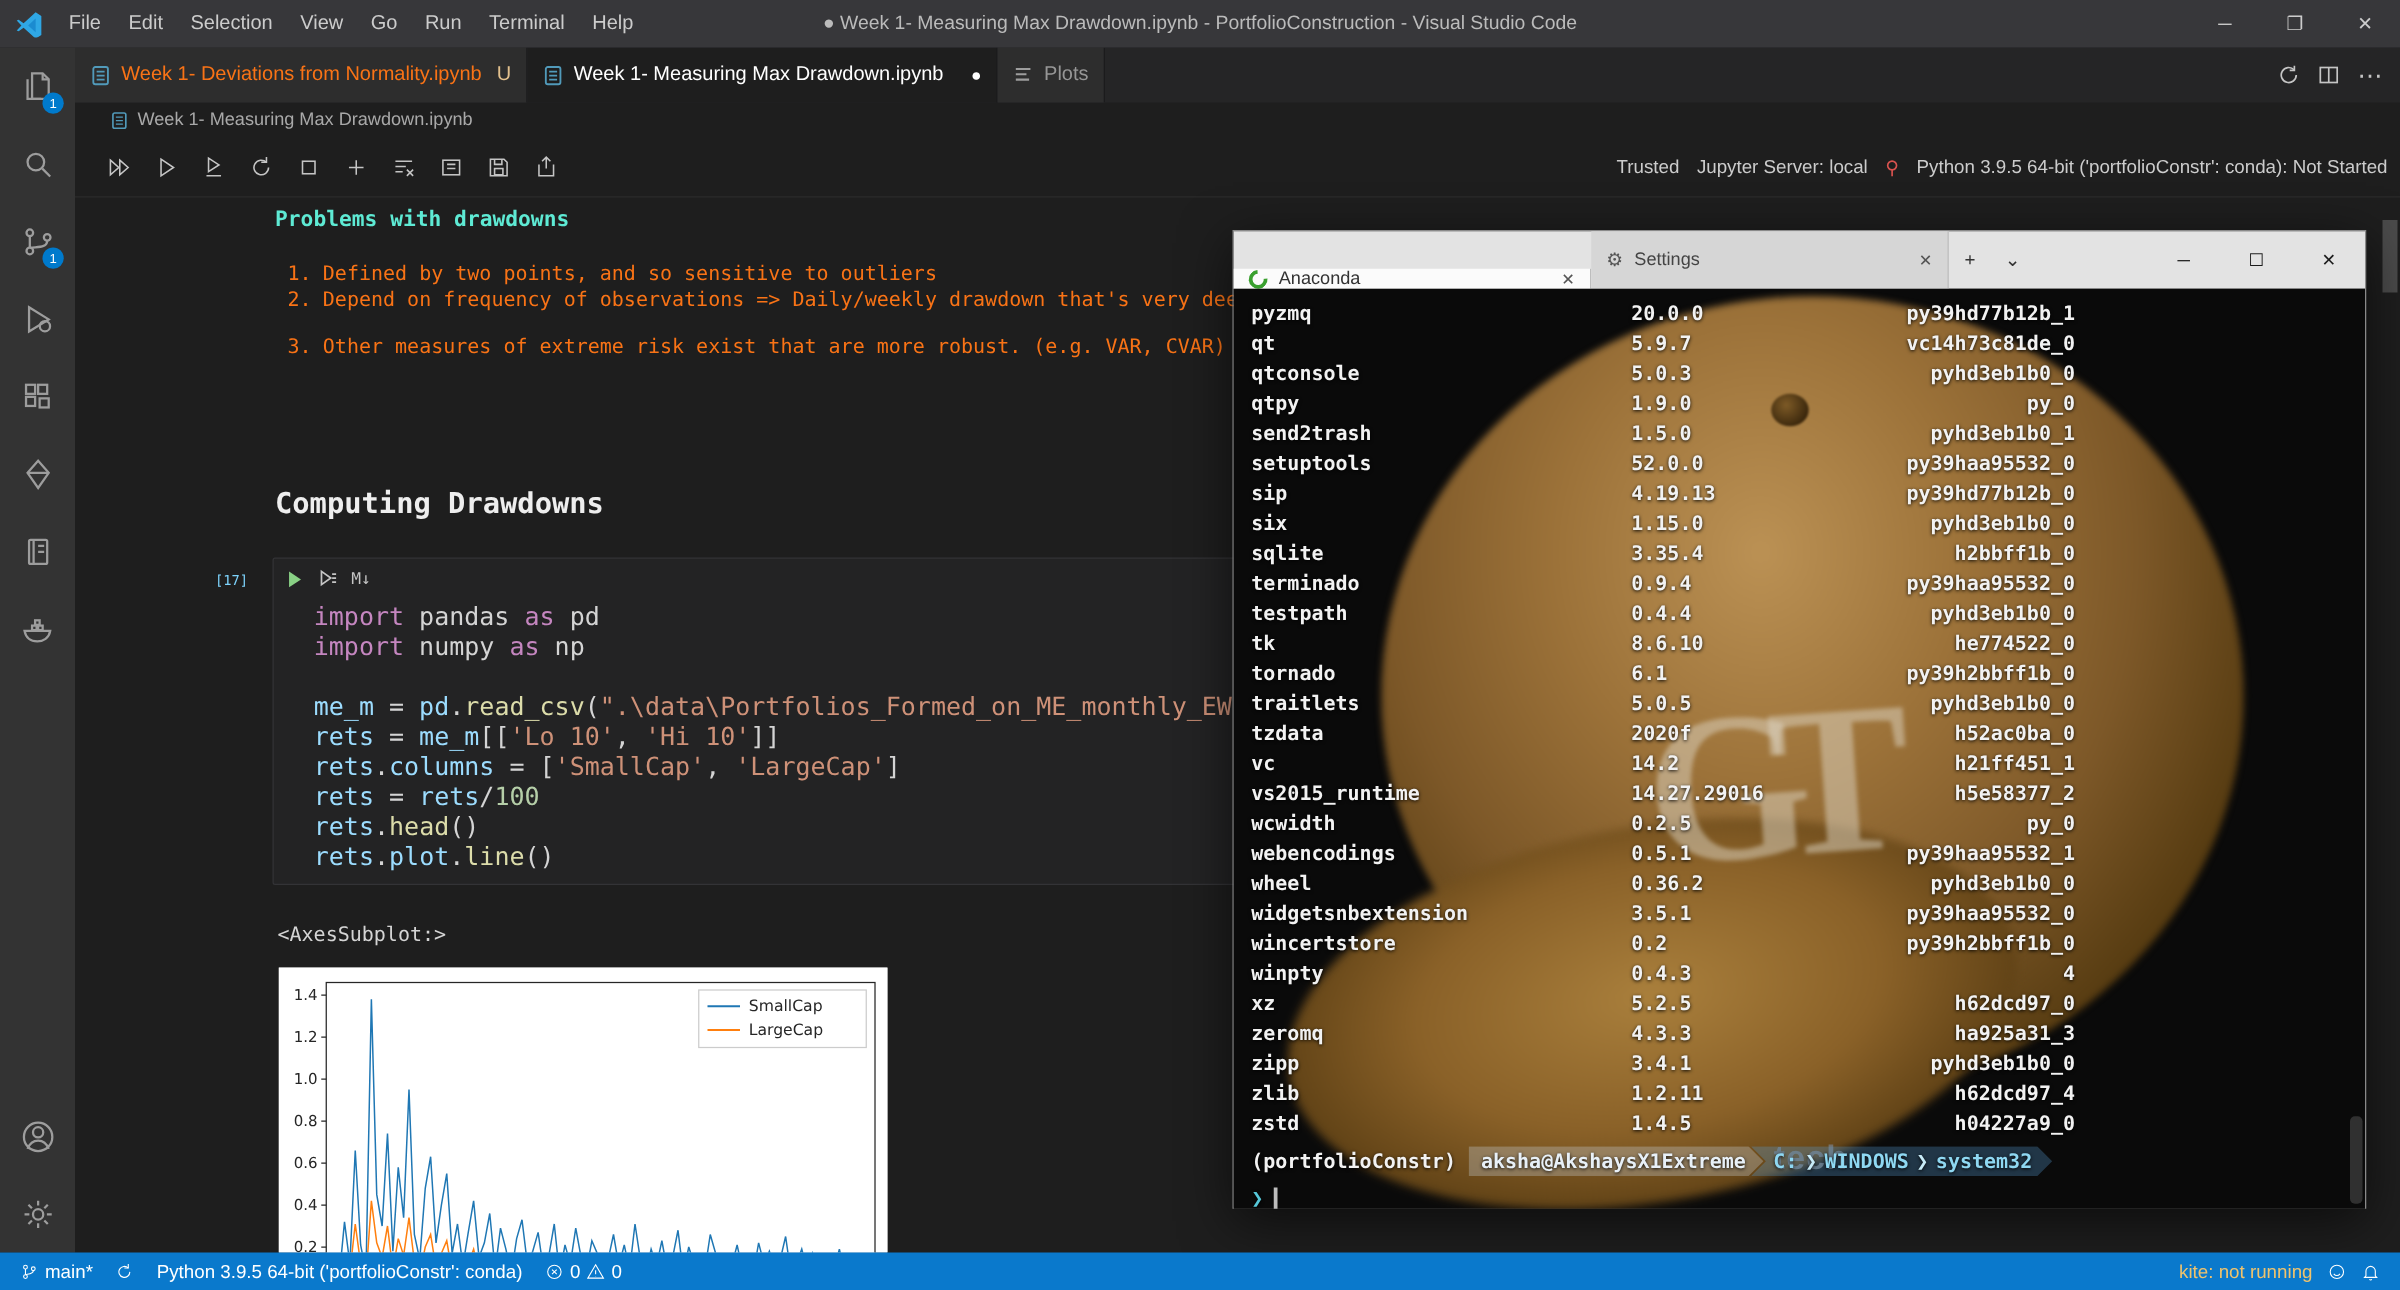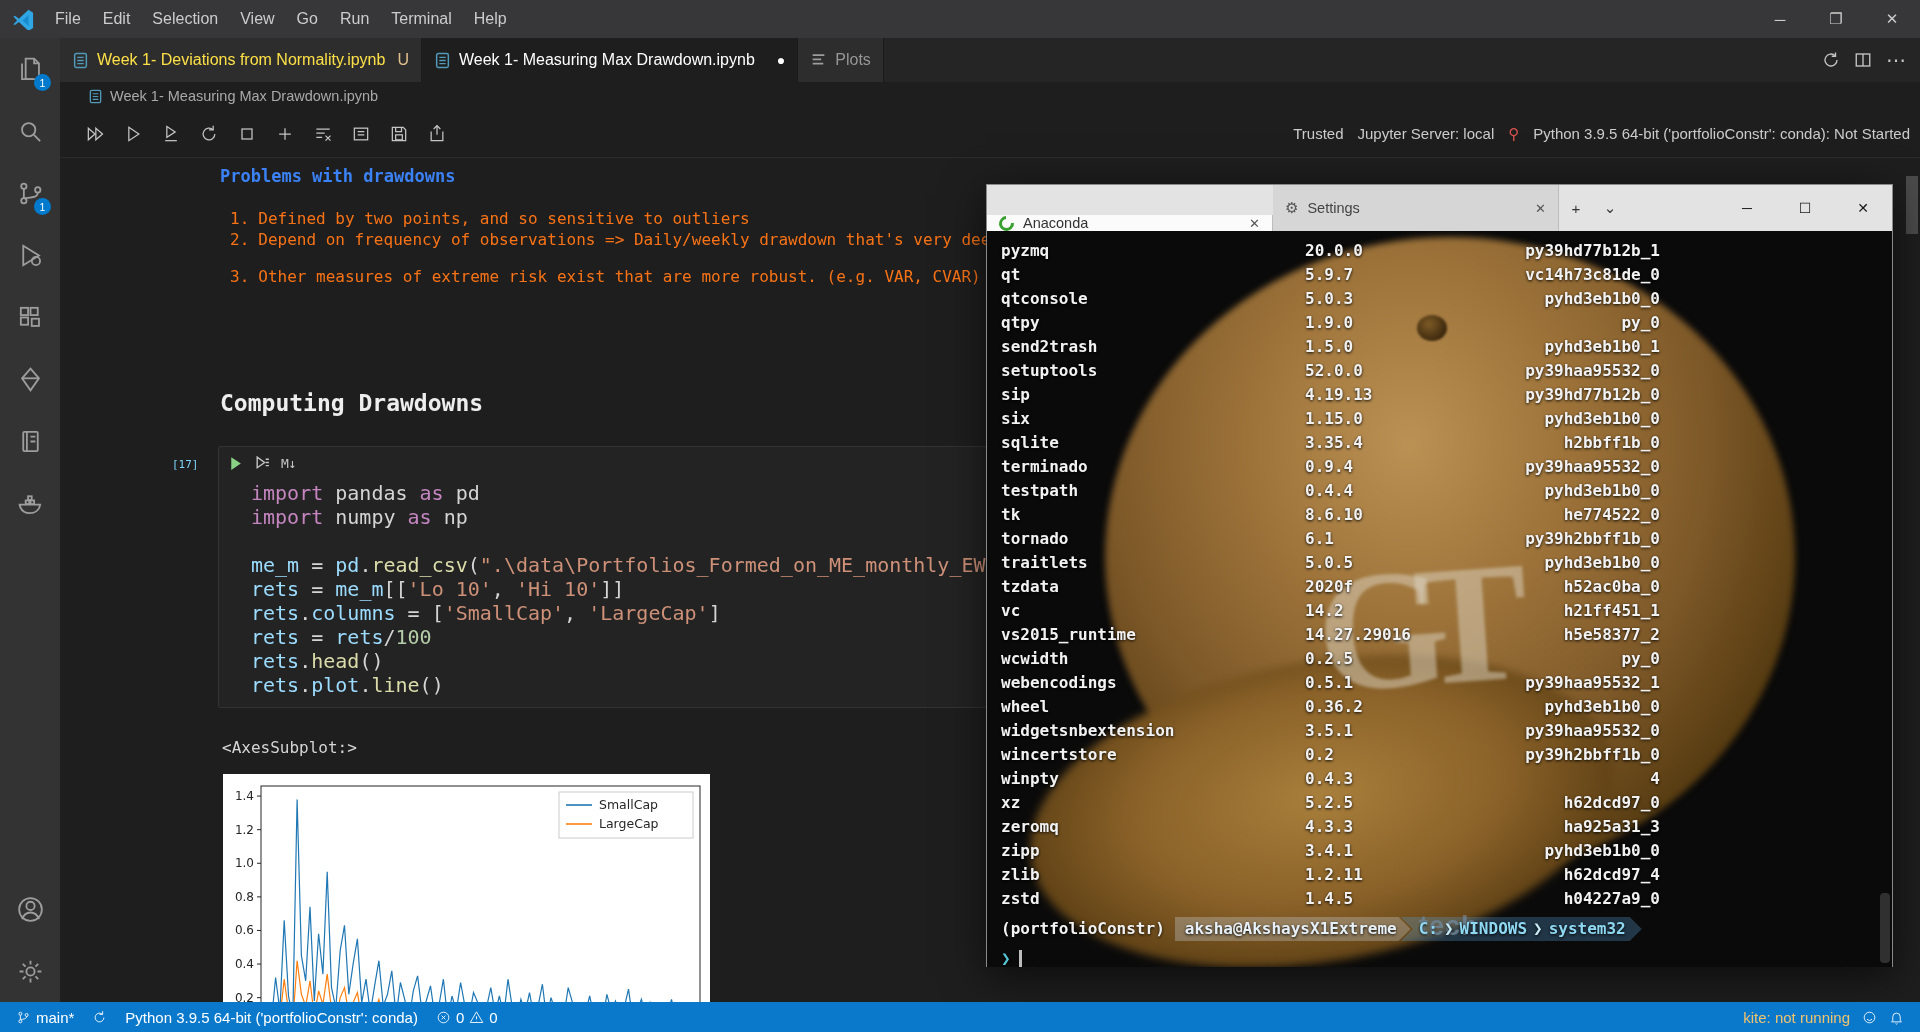--- a/index.html
+++ b/index.html
@@ -31,21 +31,21 @@
 
   
   #tabbar { position:absolute; left:60px; top:38px; right:0; height:44px; background:#252526;
             display:flex; z-index:10; }
   .tab { display:flex; align-items:center; padding:0 12px; font-size:16px; gap:8px;
          border-right:1px solid #1b1b1c; height:44px; }
   .tab.inactive { background:#2d2d2d; color:#969696; }
   .tab.active { background:#1e1e1e; color:#ffffff; }
   .tab .nb-ico { width:17px; height:17px; }
   .tab-suffix { color:#e2c08d; margin-left:4px; }
-  .tab1-label { color:#fde047; }
+  .tab1-label { color:#f97316; }
   .dirty-dot { color:#ffffff; font-size:14px; margin-left:14px; }
   #tab-actions { margin-left:auto; display:flex; align-items:center; gap:14px; padding-right:14px; }
   #tab-actions svg, #tab-actions span { color:#c5c5c5; }
 
   #breadcrumb { position:absolute; left:60px; top:82px; right:0; height:28px; background:#1e1e1e;
                 display:flex; align-items:center; padding-left:28px; gap:7px; z-index:9; }
   #breadcrumb .crumb { color:#a9a9a9; font-size:14.5px; }
 
   #nb-toolbar { position:absolute; left:60px; top:110px; right:0; height:48px; background:#1e1e1e;
                 display:flex; align-items:center; padding-left:16px; z-index:9;
@@ -53,21 +53,21 @@
   .tb-ico { width:38px; height:34px; display:flex; align-items:center; justify-content:center; }
   .tb-ico svg { width:20px; height:20px; stroke:#c5c5c5; fill:none; stroke-width:1.5; }
   #nb-toolbar-right { margin-left:auto; display:flex; align-items:center; gap:14px;
                       padding-right:10px; color:#cccccc; font-size:15px; white-space:nowrap; }
   .plug { color:#d9534f; font-size:15px; }
 
   
   #content { position:absolute; left:60px; top:158px; right:0; bottom:30px; background:#1e1e1e;
              overflow:hidden; }
   .md { font-family:"DejaVu Sans Mono", monospace; color:#f97316; }
-  #md-h1 { position:absolute; left:160px; top:8px; font-size:17px; font-weight:bold; color:#3b82f6; }
+  #md-h1 { position:absolute; left:160px; top:8px; font-size:17px; font-weight:bold; color:#5eead4; }
   #md-list { position:absolute; left:170px; top:50px; font-size:16px; line-height:21px; }
   .md-item { white-space:nowrap; }
   .md-item.gap { margin-top:16px; }
   .md-num { margin-right:9px; }
   #md-h2 { position:absolute; left:160px; top:232px; font-size:23px; font-weight:bold; color:#eeeeee; }
 
   #exec-count { position:absolute; left:112px; top:300px; color:#7dd3fc;
                 font-family:"DejaVu Sans Mono", monospace; font-size:11px; }
   #code-cell { position:absolute; left:158px; top:288px; width:1372px; background:#232324;
                border:1px solid #333336; border-radius:2px; }
@@ -151,20 +151,21 @@
 </style>
 </head>
 <body>
 
 <div id="titlebar">
   <svg class="vsc-logo" viewBox="0 0 24 24">
     <path fill="#2fa7e4" d="M18 2 L7.5 11.6 L3.2 8.4 L1.5 9.2 L5.6 13.5 L1.5 17.8 L3.2 18.6 L7.5 15.4 L18 25 L23 21.8 L23 5.2 Z"></path>
     <path fill="#1b8bd0" d="M18 7.5 L11.5 13.5 L18 19.5 Z"></path>
   </svg>
   <div id="menu-items"><span class="menu-item">File</span><span class="menu-item">Edit</span><span class="menu-item">Selection</span><span class="menu-item">View</span><span class="menu-item">Go</span><span class="menu-item">Run</span><span class="menu-item">Terminal</span><span class="menu-item">Help</span></div>
+  <div id="win-title">● Week 1- Measuring Max Drawdown.ipynb - PortfolioConstruction - Visual Studio Code</div>
   <div id="win-controls">
     <span class="win-btn">─</span>
     <span class="win-btn">❐</span>
     <span class="win-btn">✕</span>
   </div>
 </div>
 
 <div id="activitybar">
   <div class="act-icon">
     <svg viewBox="0 0 24 24">

